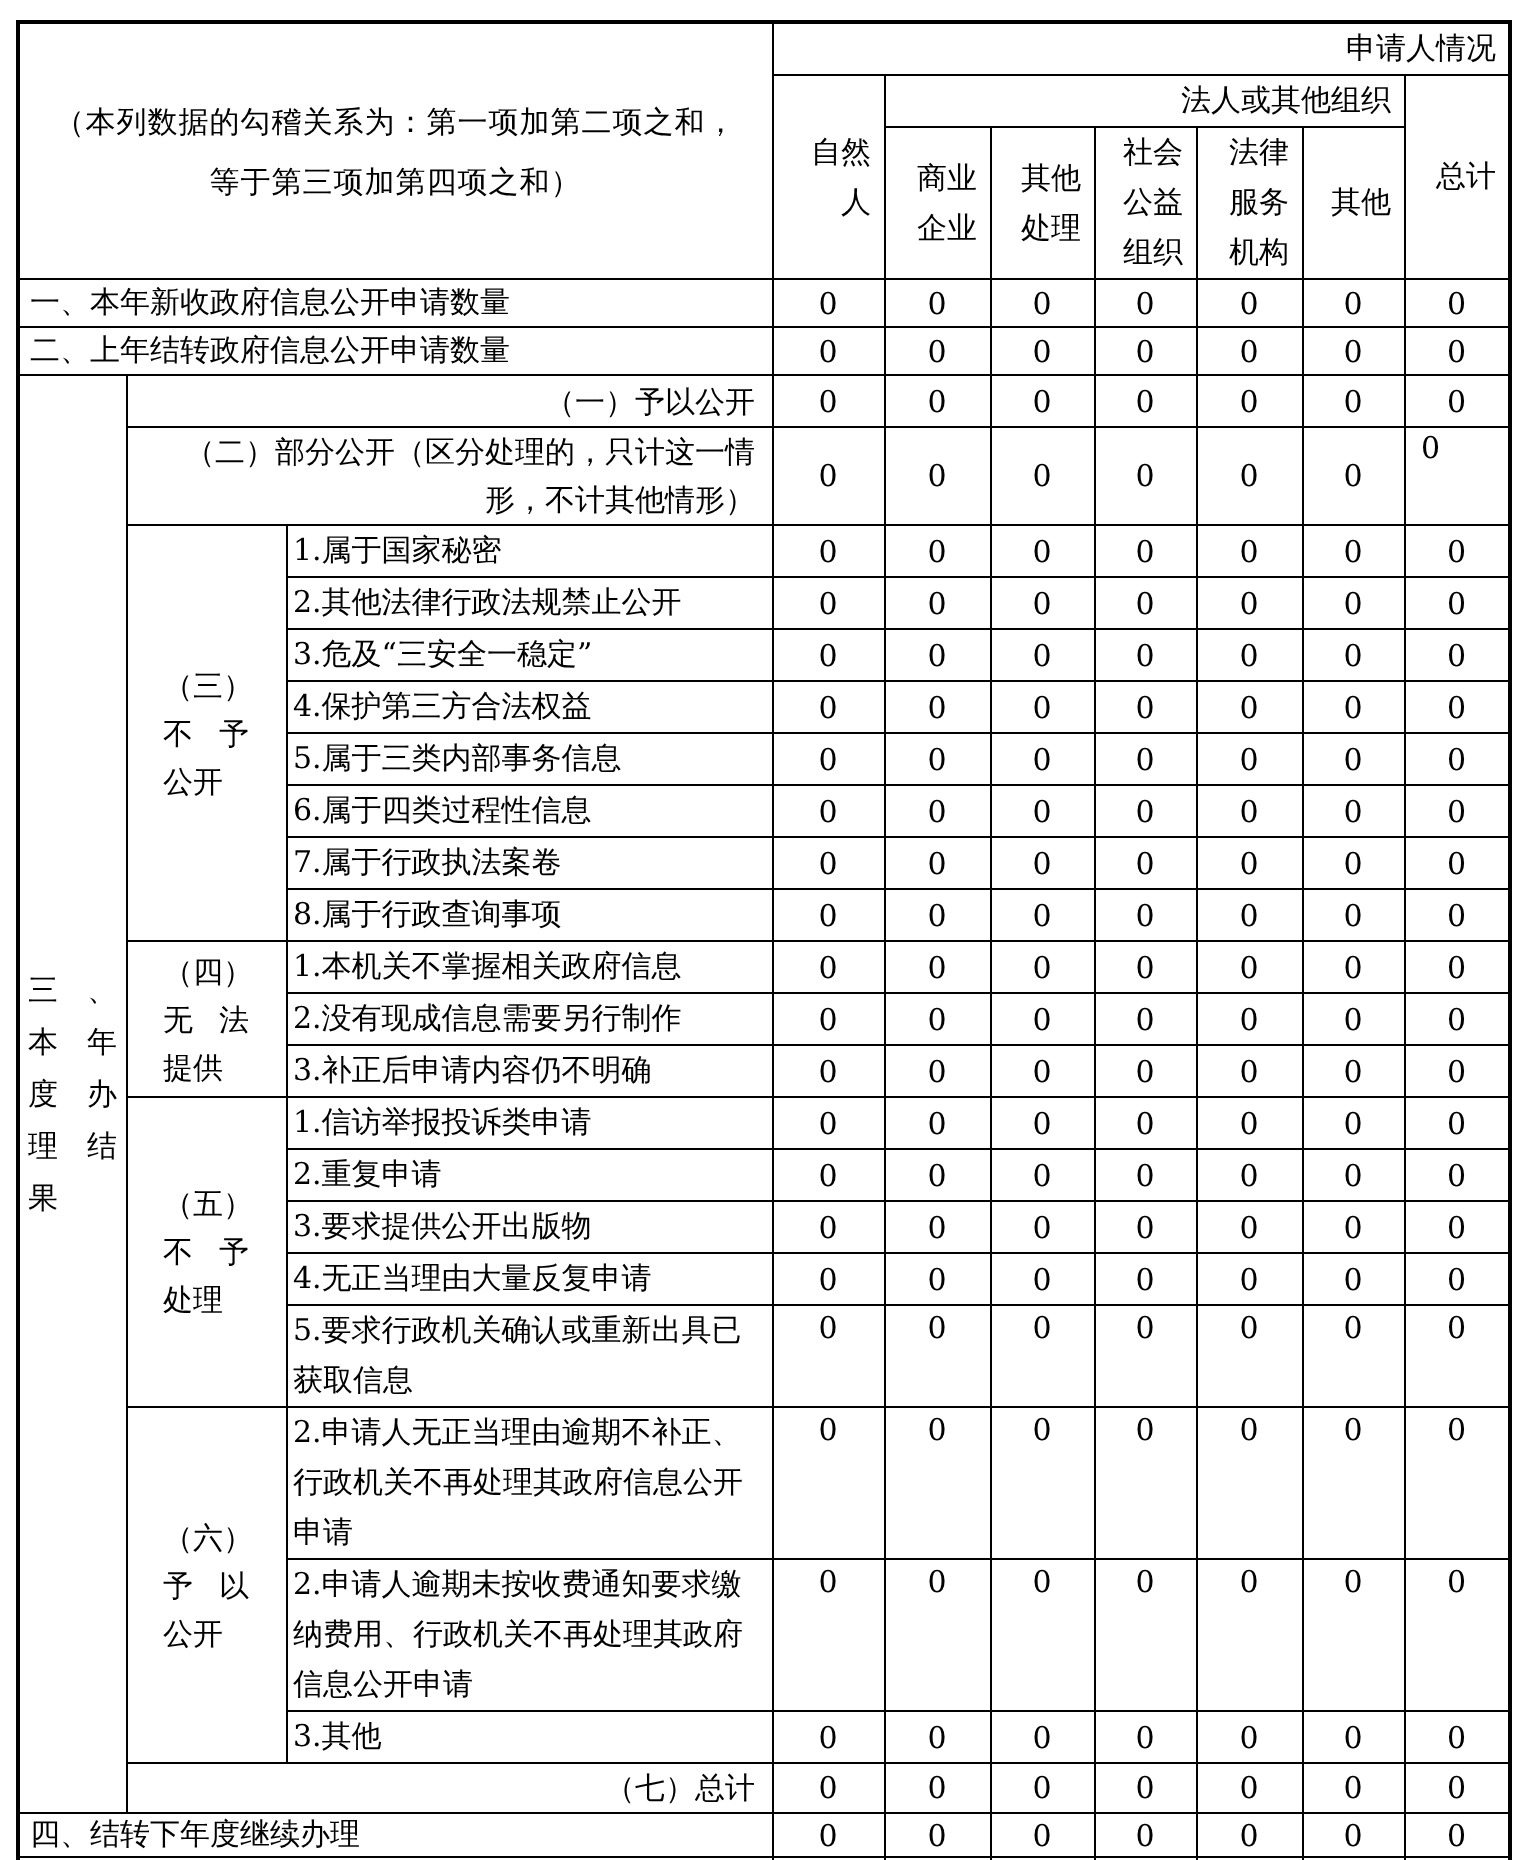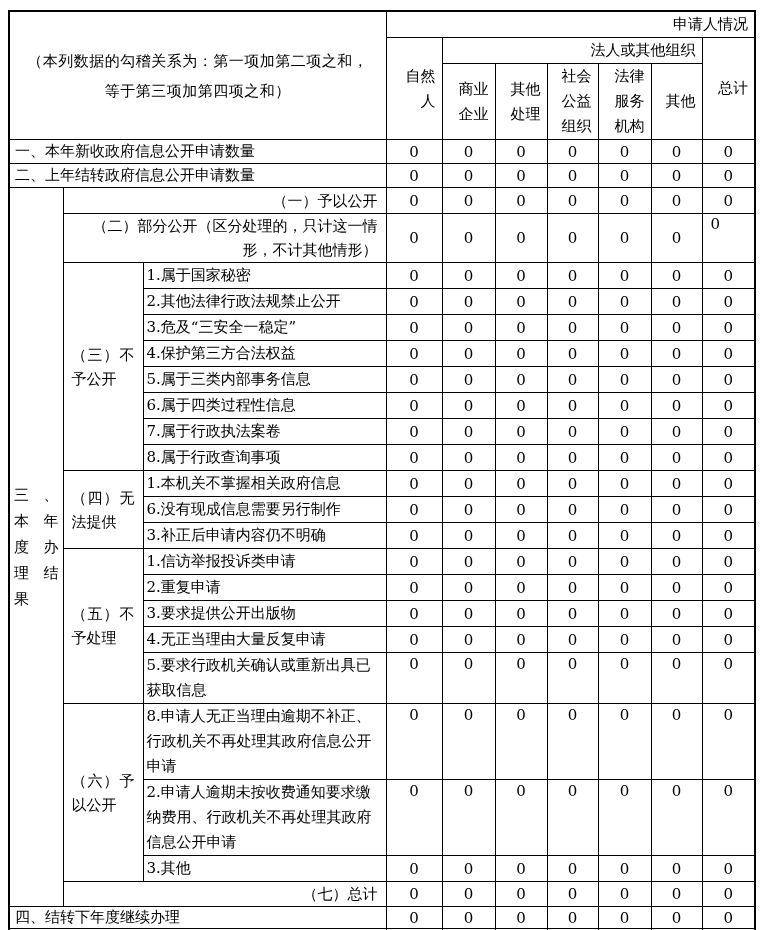--- a/index.html
+++ b/index.html
@@ -12,21 +12,21 @@
   td{border:1px solid #000;font-size:15px;padding:0;overflow:hidden;vertical-align:middle;}
   
   .r22{height:22px}.r23{height:23px}.r24{height:24px}.r26{height:26px}
   .r48{height:48px}.r75{height:75px}.r30{height:30px}
   
   .note{padding:0 10px;line-height:30px;letter-spacing:.5px;text-align:center;}
   .hc{text-align:right;padding:0 6px;line-height:25px;}
   .mainlbl{padding-left:5px;}
   .grp2{padding:0 8px 0 5px;line-height:24px;text-align:right;}
   .item{padding-left:3px;line-height:25px;word-break:break-all;margin-left:40px;}
-  .grp{padding:0 8px;line-height:24px;word-break:break-all;text-align:justify;margin-top:26px;}
+  .grp{padding:0 18px;line-height:24px;word-break:break-all;text-align:justify;margin-top:26px;}
   .secA{padding:0 4px;line-height:26px;word-break:break-all;text-align:justify;}
   .v{text-align:center;}
   .v.top{vertical-align:top;padding-top:2px;}
   .v.tl{vertical-align:top;text-align:left;padding:1px 0 0 8px;}
 </style>
 </head>
 <body>
 
 <div class="page">
 <table>
@@ -193,21 +193,21 @@
     <td class="item">1.本机关不掌握相关政府信息</td>
     <td class="v">0</td>
     <td class="v">0</td>
     <td class="v">0</td>
     <td class="v">0</td>
     <td class="v">0</td>
     <td class="v">0</td>
     <td class="v">0</td>
   </tr>
   <tr class="r26">
-    <td class="item">6.没有现成信息需要另行制作</td>
+    <td class="item">2.没有现成信息需要另行制作</td>
     <td class="v">0</td>
     <td class="v">0</td>
     <td class="v">0</td>
     <td class="v">0</td>
     <td class="v">0</td>
     <td class="v">0</td>
     <td class="v">0</td>
   </tr>
   <tr class="r26">
     <td class="item">3.补正后申请内容仍不明确</td>
@@ -267,21 +267,21 @@
     <td class="v top">0</td>
     <td class="v top">0</td>
     <td class="v top">0</td>
     <td class="v top">0</td>
     <td class="v top">0</td>
     <td class="v top">0</td>
   </tr>
 
   <tr class="r75">
     <td class="grp" rowspan="3">（六）予以公开</td>
-    <td class="item">8.申请人无正当理由逾期不补正、行政机关不再处理其政府信息公开申请</td>
+    <td class="item">2.申请人无正当理由逾期不补正、行政机关不再处理其政府信息公开申请</td>
     <td class="v top">0</td>
     <td class="v top">0</td>
     <td class="v top">0</td>
     <td class="v top">0</td>
     <td class="v top">0</td>
     <td class="v top">0</td>
     <td class="v top">0</td>
   </tr>
   <tr class="r75">
     <td class="item">2.申请人逾期未按收费通知要求缴纳费用、行政机关不再处理其政府信息公开申请</td>

